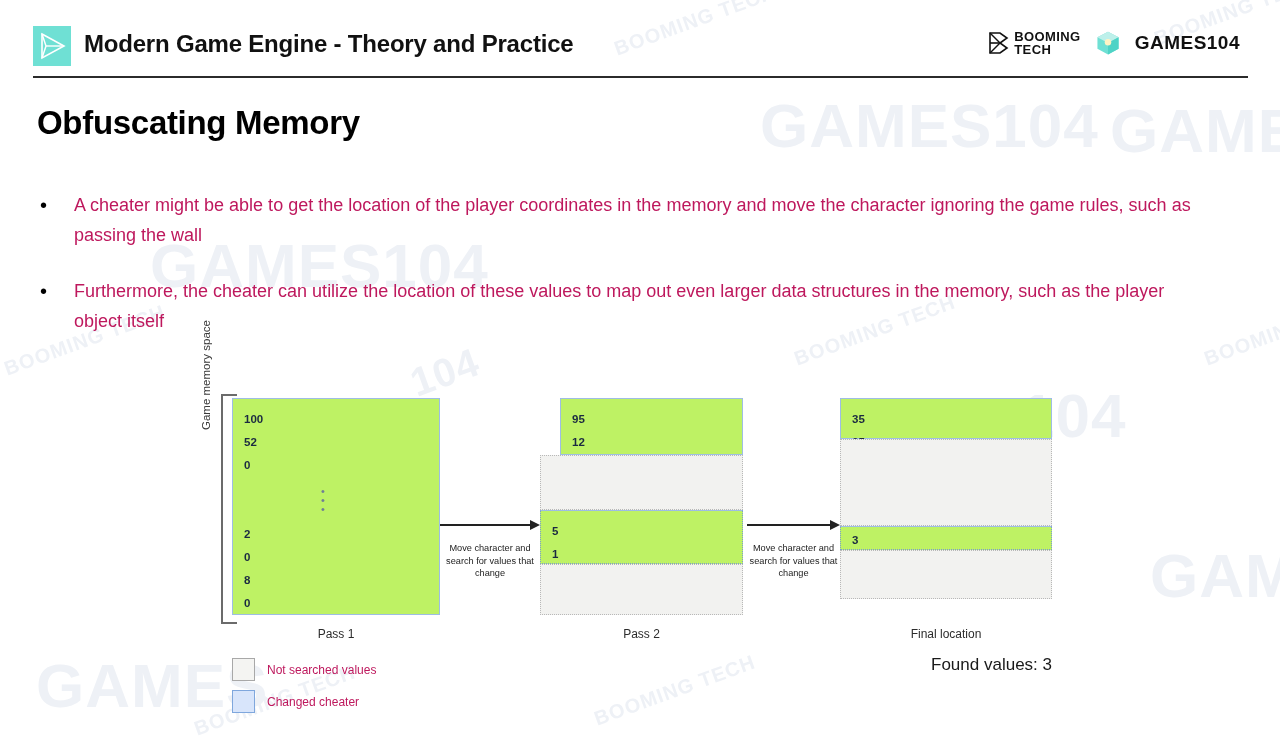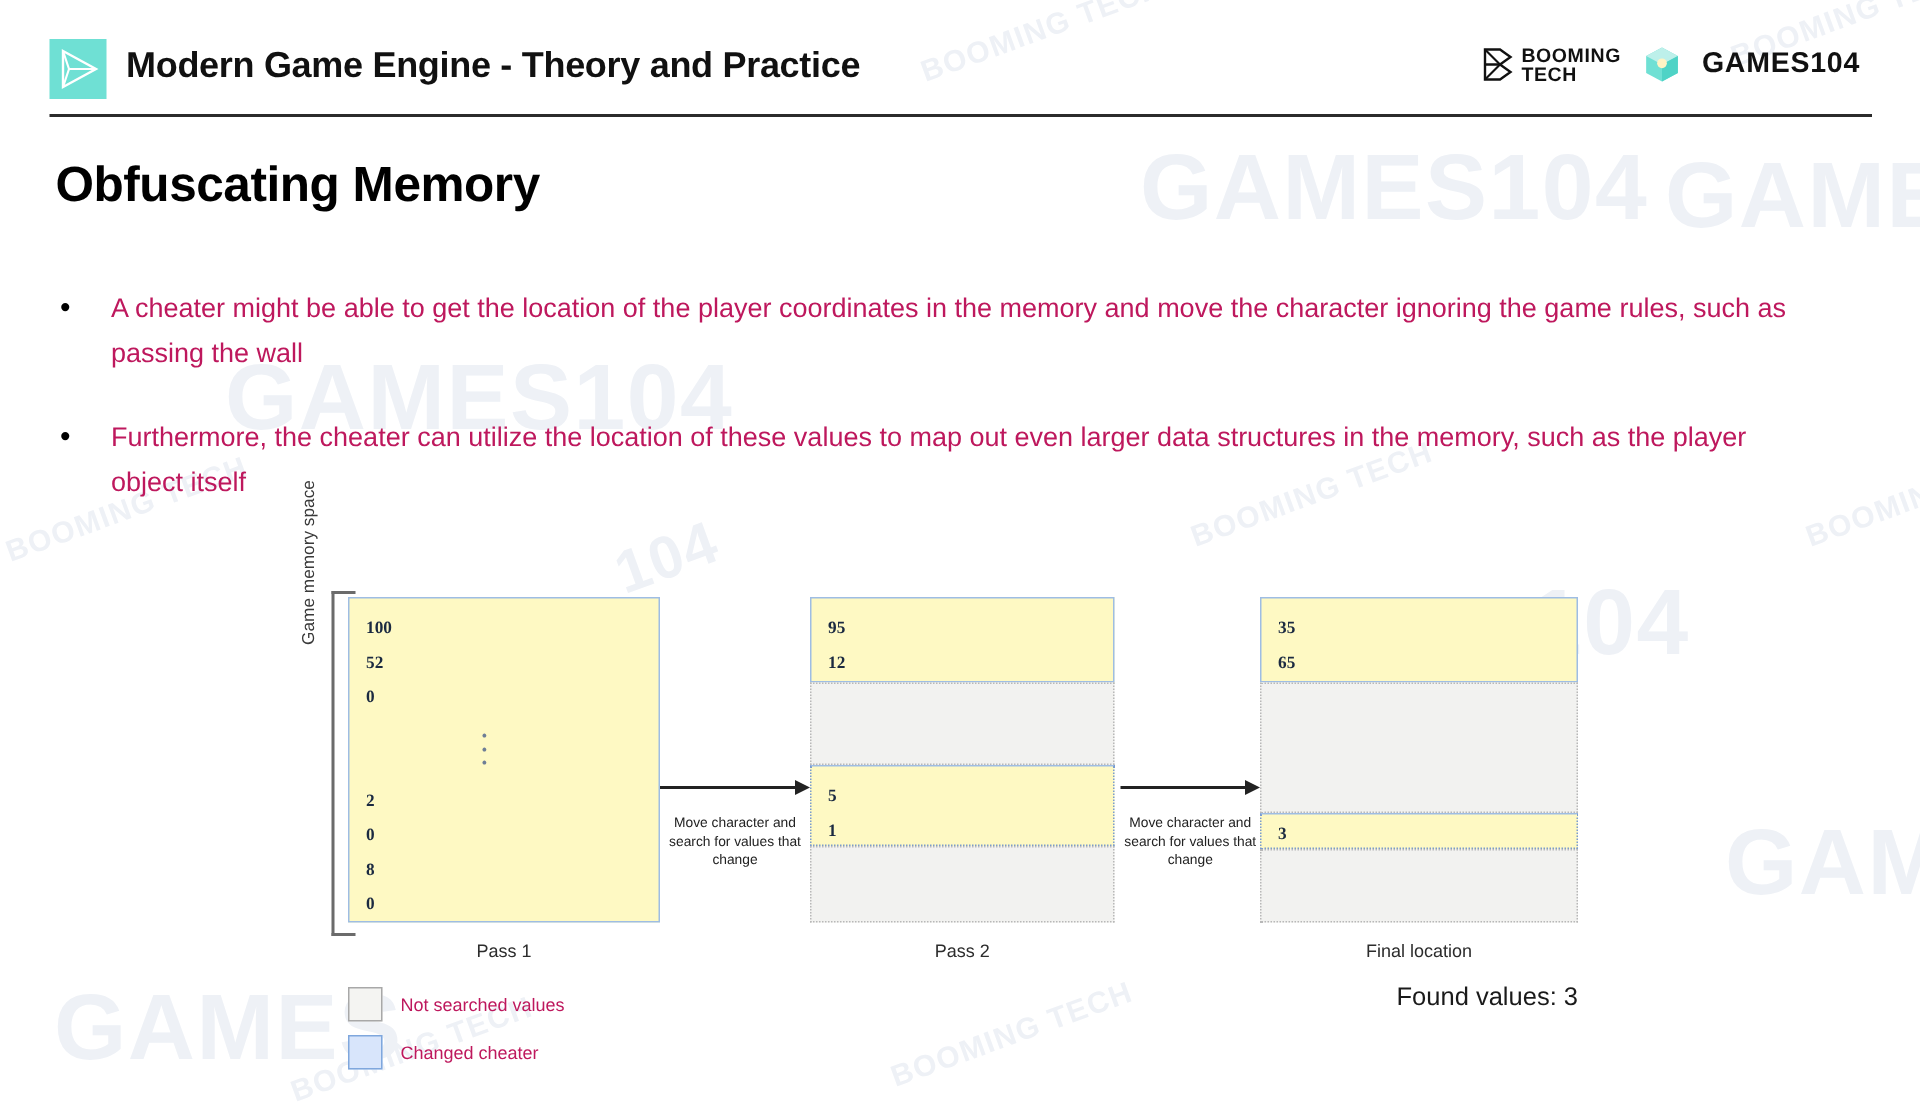--- a/index.html
+++ b/index.html
@@ -160,23 +160,22 @@
   }
   .col1 { left: 232px; width: 208px; }
   .col2 { left: 540px; width: 203px; }
   .col3 { left: 840px; width: 212px; }
 
   .seg {
     box-sizing: border-box;
     position: relative;
   }
   .seg.blue {
-    background: #fef9c3;
+    background: #bef264;
     border: 1px solid #9ebde4;
-    font-family: Liberation Serif, serif;
   }
   .seg.gray {
     background: #f2f2f0;
     border: 1px dotted #b8b8b8;
   }
   .seg.blue.dot-edge {
     border: 1px dotted #7a9bd0;
     border-top: 1px solid #9ebde4;
   }
   .seg-vals {
@@ -366,39 +365,39 @@
     <div class="ellipsis">
       <span>•</span>
         <span>•</span>
         <span>•</span>
     </div>
   </div>
 </div>
 <div class="col-caption cap1">Pass 1</div>
 
 <div class="mem-col col2">
-  <div class="seg blue" style="height:57px;">
+  <div class="seg blue" style="height:57px;margin-left:20px;">
     <div class="seg-vals plain">
       <div>95</div>
       <div>12</div>
     </div>
   </div>
   <div class="seg gray" style="height:55px;"></div>
   <div class="seg blue dot-edge" style="height:54px;">
     <div class="seg-vals plain">
       <div>5</div>
       <div>1</div>
     </div>
   </div>
   <div class="seg gray" style="height:51px;"></div>
 </div>
 <div class="col-caption cap2">Pass 2</div>
 
 <div class="mem-col col3">
-  <div class="seg blue" style="height:57px;">
+  <div class="seg blue" style="height:41px;">
     <div class="seg-vals">
       <div>35</div>
       <div>65</div>
     </div>
   </div>
   <div class="seg gray" style="height:87px;"></div>
   <div class="seg blue dot-edge" style="height:24px;">
     <div class="seg-vals" style="top:2px;">
       <div>3</div>
     </div>

